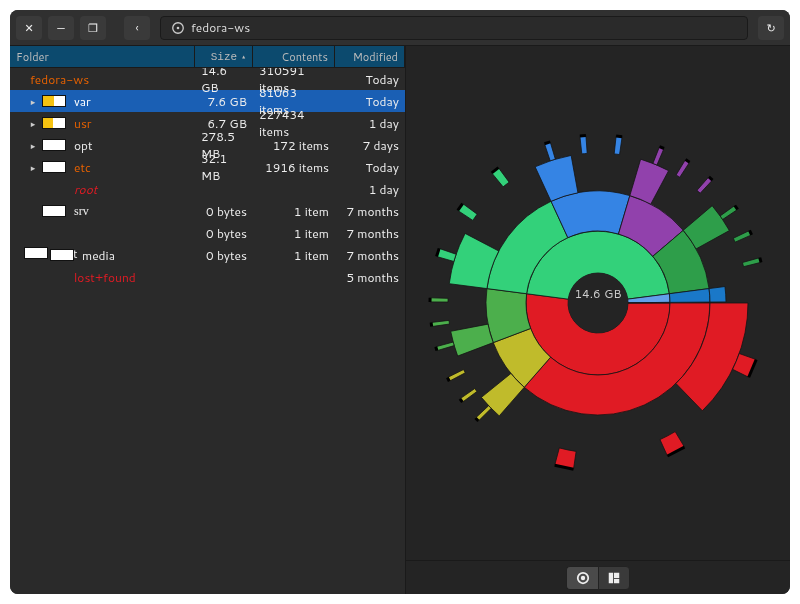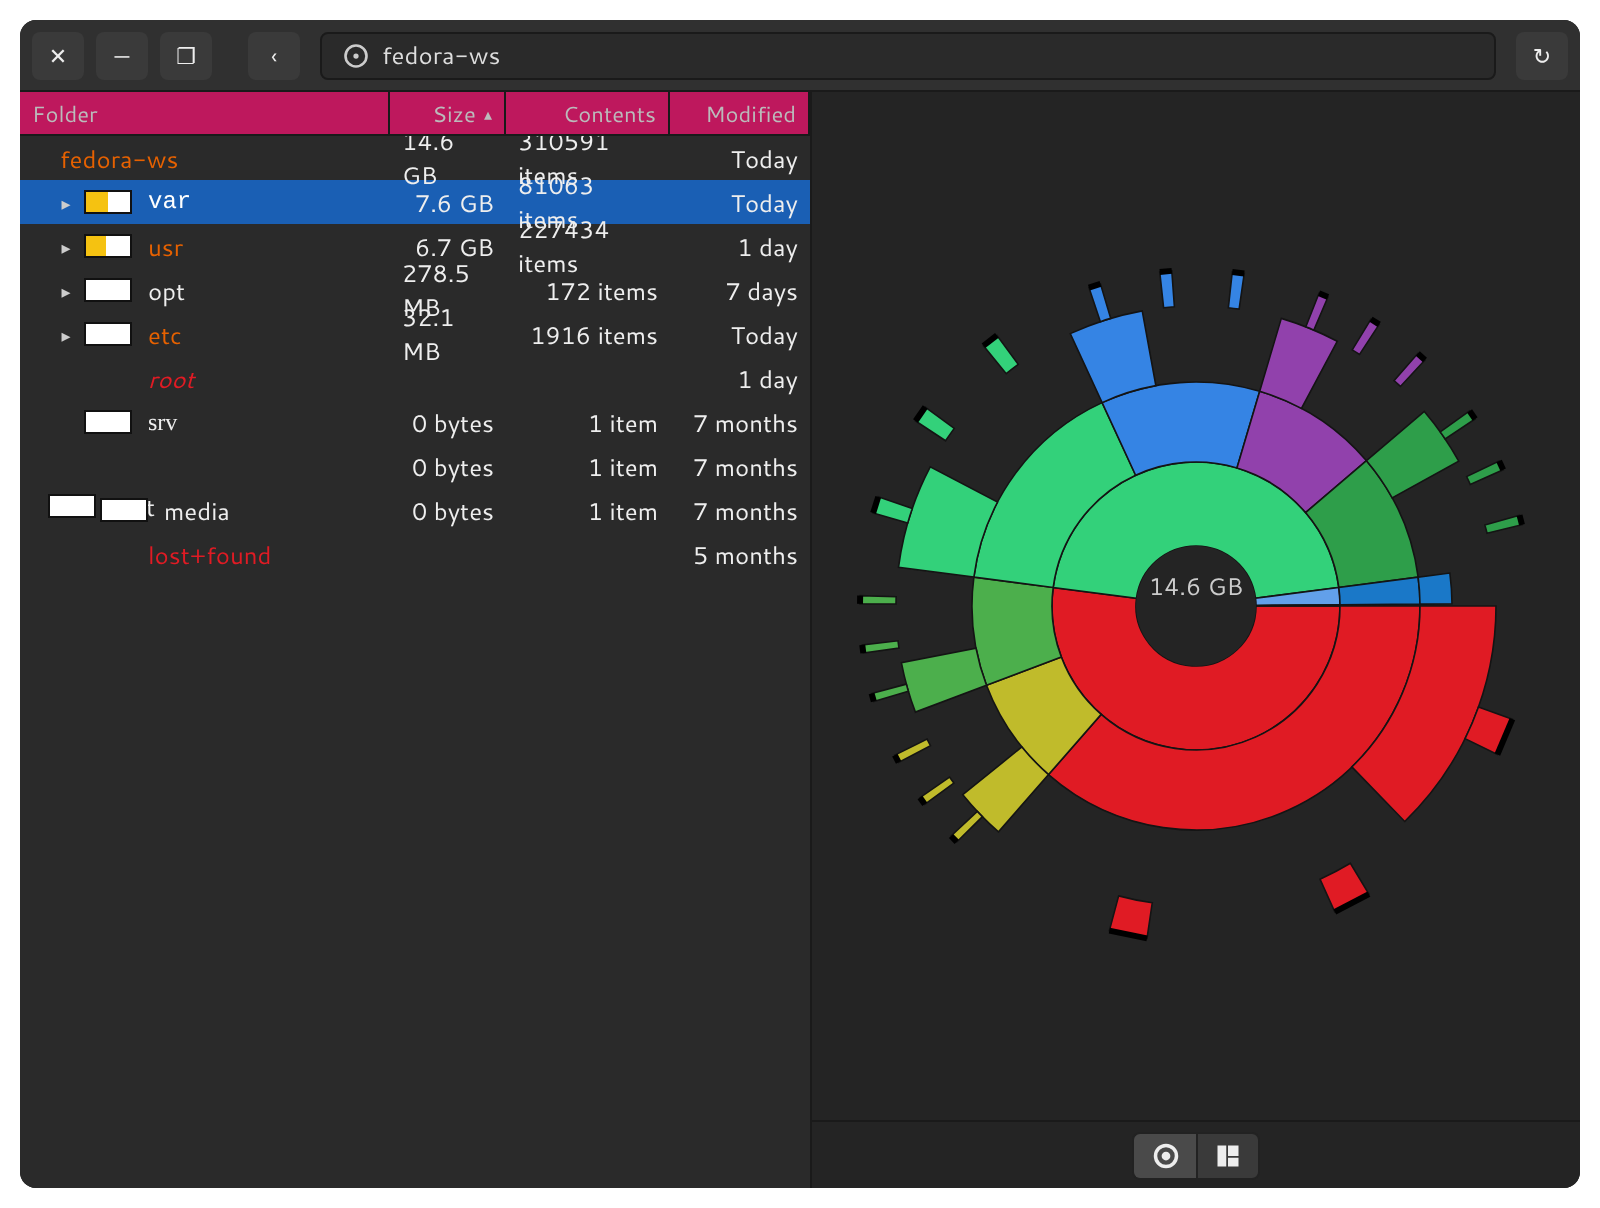--- a/index.html
+++ b/index.html
@@ -68,34 +68,34 @@
   .left {
     width: 396px;
     border-right: 1px solid #1a1a1a;
     display: flex; flex-direction: column;
     background: #2a2a2a;
   }
   
   .thead {
     display: flex;
     height: 22px;
-    background: #be185d;
+    background: #0c4a6e;
     border-bottom: 1px solid #1a1a1a;
     color: #bbb;
     font-size: 11px;
   }
   .thead .col {
     padding: 0 6px;
     display: flex;
     align-items: center;
     border-right: 1px solid #1a1a1a;
     cursor: pointer;
   }
   .col-folder { flex: 1; }
-  .col-size { width: 58px; justify-content: flex-end; }
+  .col-size { width: 58px; justify-content: flex-end; font-family: Liberation Mono, monospace; }
   .col-contents { width: 82px; justify-content: flex-end; }
   .col-modified { width: 70px; justify-content: flex-end; border-right: none;}
   .sort-ind { margin-left: 4px; font-size: 8px; }
   
   .rows { flex: 1; overflow: auto; }
   .row {
     display: flex;
     height: 22px;
     align-items: center;
     font-size: 12px;
@@ -213,21 +213,21 @@
           <div class="c c-contents">310591 items</div>
           <div class="c c-modified">Today</div>
         </div>
         <div id="rows-container">
             <div class="row selected">
               <div class="c c-folder" style="padding-left: 18px;">
                 <span class="expander">▸</span>
                 <span class="swatch" style="background: rgb(255, 255, 255);">
                   <span class="fill" style="width: 52%; background: rgb(245, 194, 17);"></span>
                 </span>
-                <span style="margin-left: 4px; color: rgb(255, 255, 255); font-family: Liberation Mono, monospace;">var</span>
+                <span style="margin-left: 4px; color: rgb(255, 255, 255);">var</span>
               </div>
               <div class="c c-size">7.6 GB</div>
               <div class="c c-contents">81063 items</div>
               <div class="c c-modified">Today</div>
             </div>
             <div class="row">
               <div class="c c-folder" style="padding-left: 18px;">
                 <span class="expander">▸</span>
                 <span class="swatch" style="background: rgb(255, 255, 255);">
                   <span class="fill" style="width: 46%; background: rgb(245, 194, 17);"></span>

